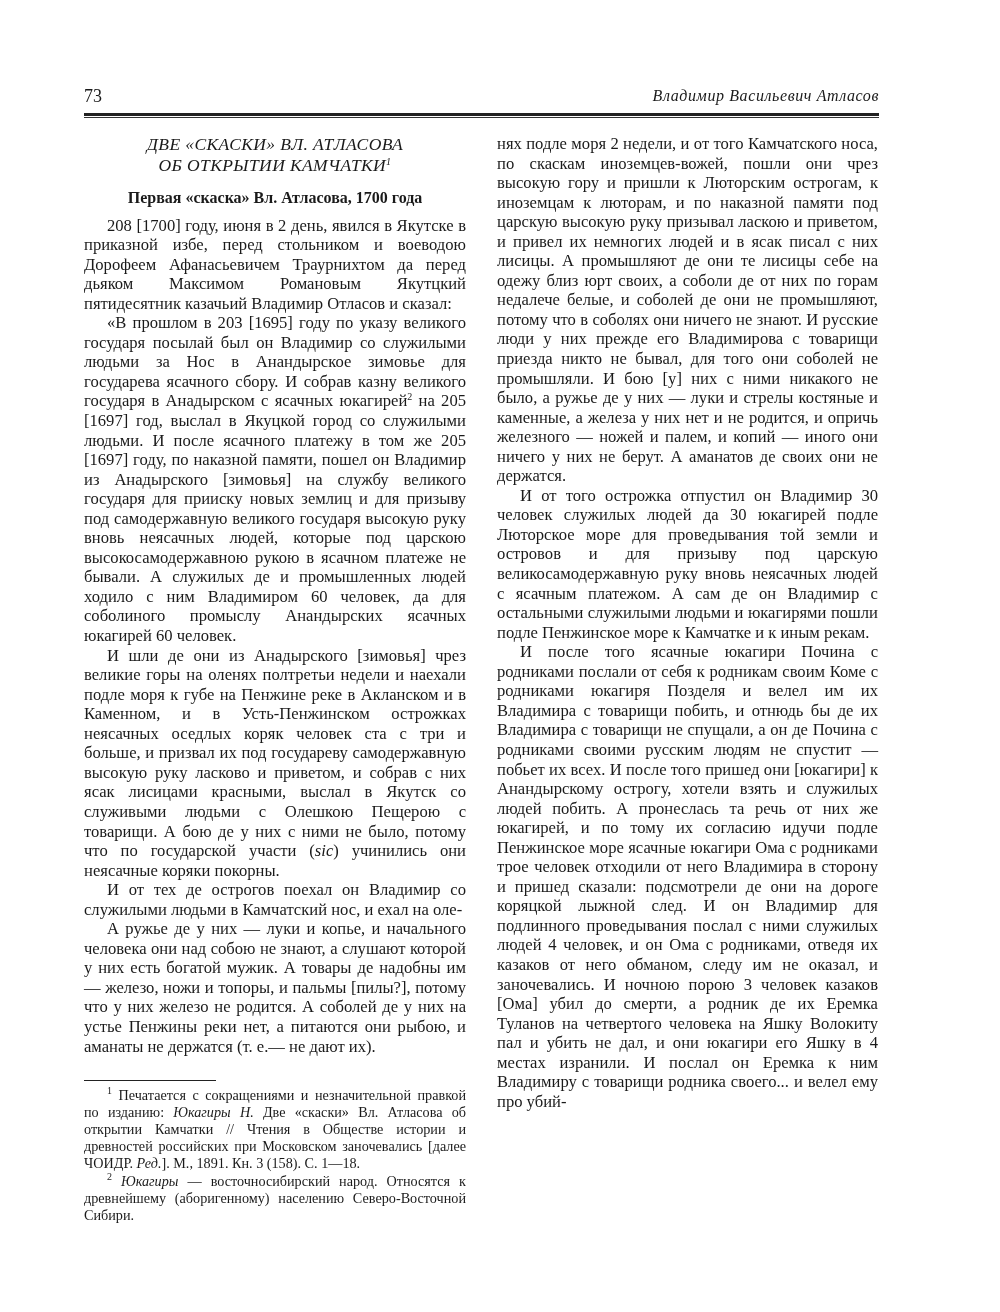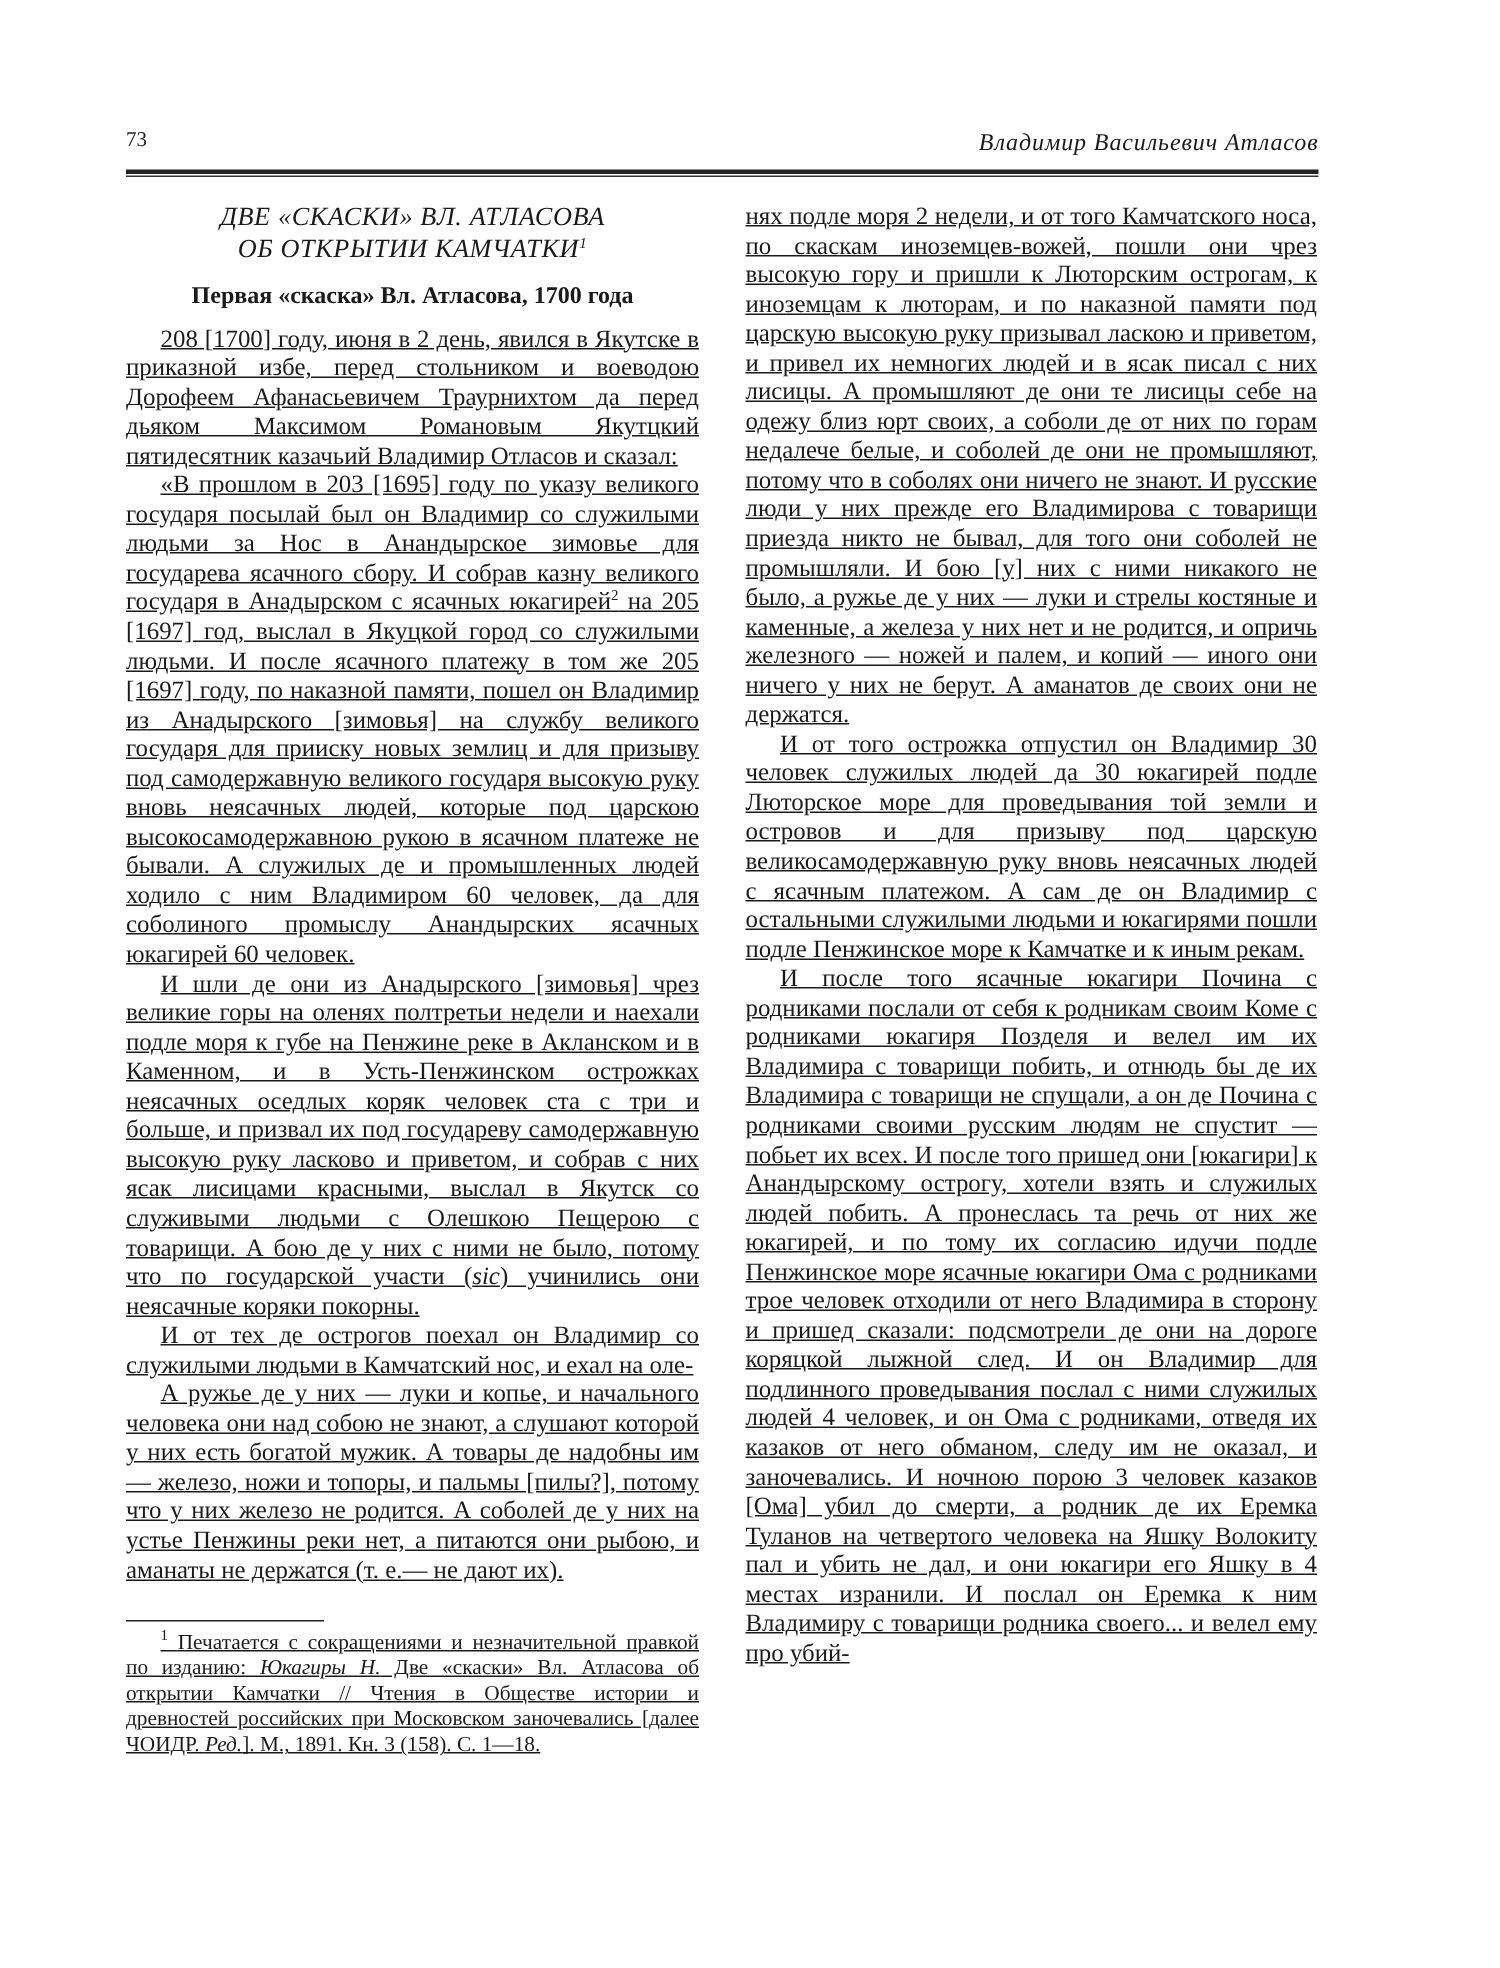--- a/index.html
+++ b/index.html
@@ -1,28 +1,28 @@
 <!DOCTYPE html>
 <html><head>
 <meta charset="utf-8">
 <style>
   html, body { margin: 0; padding: 0; background: #ffffff; }
   body { width: 1000px; height: 1312px; position: relative; overflow: hidden;
          font-family: "Liberation Serif", "DejaVu Serif", serif; color: #1a1a1a; }
   .running-head { position: absolute; left: 84px; top: 86px; width: 795px; height: 24px; }
-  .page-num { position: absolute; left: 0; top: 0; font-size: 14px; }
+  .page-num { position: absolute; left: 0; top: 0; font-size: 18px; }
   .running-title { position: absolute; right: 0; top: 1px; font-size: 16px; font-style: italic; letter-spacing: 0.6px; }
   .rule { position: absolute; left: 84px; top: 113px; width: 795px; }
   .rule .thick { height: 3px; background: #222; }
   .rule .gap { height: 1px; }
   .rule .thin { height: 1px; background: #333; }
   .col { position: absolute; top: 134px; font-size: 16.6px; line-height: 19.55px; text-align: justify; hyphens: manual; }
   .col-left { left: 84px; width: 382px; }
   .col-right { left: 497px; width: 381px; }
-  .col p { margin: 0; text-indent: 23px; text-decoration: underline; }
+  .col p { margin: 0; text-indent: 23px; }
   .title { text-align: center; font-size: 17.5px; letter-spacing: 0.4px; line-height: 21px; margin: 0 0 0 0; }
   .title .line { display: block; font-style: italic; }
   .subtitle { text-align: center; font-weight: bold; font-size: 16px; margin: 12px 0 8px 0; }
   sup { font-size: 10px; line-height: 0; vertical-align: 6px; }
   .footnote-rule { width: 132px; height: 1px; background: #222; margin: 24px 0 6px 0; }
   .footnotes { font-size: 14.2px; line-height: 17.1px; }
   .footnotes p { margin: 0; text-indent: 23px; }
   .right-first { text-indent: 0 !important; }
 </style>
 </head>
@@ -47,20 +47,21 @@
 
   <p>208 [1700] году, июня в 2 день, явился в Якутске в приказной избе, перед стольником и воеводою Дорофеем Афанасьевичем Траурнихтом да перед дьяком Максимом Романовым Якутцкий пятидесятник казачьий Владимир Отласов и сказал:</p>
   <p><span>«В прошлом в 203 [1695] году по указу великого государя посылай был он Владимир со служилыми людьми за Нос в Анандырское зимовье для государева ясачного сбору. И собрав казну великого государя в Анадырском с ясачных юкагирей</span><sup>2</sup> <span>на 205 [1697] год, выслал в Якуцкой город со служилыми людьми. И после ясачного платежу в том же 205 [1697] году, по наказной памяти, пошел он Владимир из Анадырского [зимовья] на службу великого государя для прииску новых землиц и для призыву под самодержавную великого государя высокую руку вновь неясачных людей, которые под царскою высокосамодержавною рукою в ясачном платеже не бывали. А служилых де и промышленных людей ходило с ним Владимиром 60 человек, да для соболиного промыслу Анандырских ясачных юкагирей 60 человек.</span></p>
   <p><span>И шли де они из Анадырского [зимовья] чрез великие горы на оленях полтретьи недели и наехали подле моря к губе на Пенжине реке в Акланском и в Каменном, и в Усть-Пенжинском острожках неясачных оседлых коряк человек ста с три и больше, и призвал их под государеву самодержавную высокую руку ласково и приветом, и собрав с них ясак лисицами красными, выслал в Якутск со служивыми людьми с Олешкою Пещерою с товарищи. А бою де у них с ними не было, потому что по государской участи (</span><i>sic</i><span>) учинились они неясачные коряки покорны.</span></p>
   <p>И от тех де острогов поехал он Владимир со служилыми людьми в Камчатский нос, и ехал на оле-</p>
   <p>А ружье де у них — луки и копье, и начального человека они над собою не знают, а слушают которой у них есть богатой мужик. А товары де надобны им — железо, ножи и топоры, и пальмы [пилы?], потому что у них железо не родится. А соболей де у них на устье Пенжины реки нет, а питаются они рыбою, и аманаты не держатся (т. е.— не дают их).</p>
 
   <div class="footnote-rule"></div>
   <div class="footnotes">
     <p><sup>1</sup> <span>Печатается с сокращениями и незначительной правкой по изданию: </span><i>Юкагиры Н.</i><span> Две «скаски» Вл. Атласова об открытии Камчатки // Чтения в Обществе истории и древностей российских при Московском заночевались [далее ЧОИДР. </span><i>Ред.</i><span>]. М., 1891. Кн. 3 (158). С. 1—18.</span></p>
+    <p><sup>2</sup> <i>Юкагиры</i><span> — восточносибирский народ. Относятся к древнейшему (аборигенному) населению Северо-Восточной Сибири.</span></p>
   </div>
 </div>
 
 <div class="col col-right">
   <p class="right-first">нях подле моря 2 недели, и от того Камчатского носа, по скаскам иноземцев-вожей, пошли они чрез высокую гору и пришли к Люторским острогам, к иноземцам к люторам, и по наказной памяти под царскую высокую руку призывал ласкою и приветом, и привел их немногих людей и в ясак писал с них лисицы. А промышляют де они те лисицы себе на одежу близ юрт своих, а соболи де от них по горам недалече белые, и соболей де они не промышляют, потому что в соболях они ничего не знают. И русские люди у них прежде его Владимирова с товарищи приезда никто не бывал, для того они соболей не промышляли. И бою [у] них с ними никакого не было, а ружье де у них — луки и стрелы костяные и каменные, а железа у них нет и не родится, и опричь железного — ножей и палем, и копий — иного они ничего у них не берут. А аманатов де своих они не держатся.</p>
   <p>И от того острожка отпустил он Владимир 30 человек служилых людей да 30 юкагирей подле Люторское море для проведывания той земли и островов и для призыву под царскую великосамодержавную руку вновь неясачных людей с ясачным платежом. А сам де он Владимир с остальными служилыми людьми и юкагирями пошли подле Пенжинское море к Камчатке и к иным рекам.</p>
   <p>И после того ясачные юкагири Почина с родниками послали от себя к родникам своим Коме с родниками юкагиря Позделя и велел им их Владимира с товарищи побить, и отнюдь бы де их Владимира с товарищи не спущали, а он де Почина с родниками своими русским людям не спустит — побьет их всех. И после того пришед они [юкагири] к Анандырскому острогу, хотели взять и служилых людей побить. А пронеслась та речь от них же юкагирей, и по тому их согласию идучи подле Пенжинское море ясачные юкагири Ома с родниками трое человек отходили от него Владимира в сторону и пришед сказали: подсмотрели де они на дороге коряцкой лыжной след. И он Владимир для подлинного проведывания послал с ними служилых людей 4 человек, и он Ома с родниками, отведя их казаков от него обманом, следу им не оказал, и заночевались. И ночною порою 3 человек казаков [Ома] убил до смерти, а родник де их Еремка Туланов на четвертого человека на Яшку Волокиту пал и убить не дал, и они юкагири его Яшку в 4 местах изранили. И послал он Еремка к ним Владимиру с товарищи родника своего... и велел ему про убий-</p>
 </div>
 
 </body></html>

